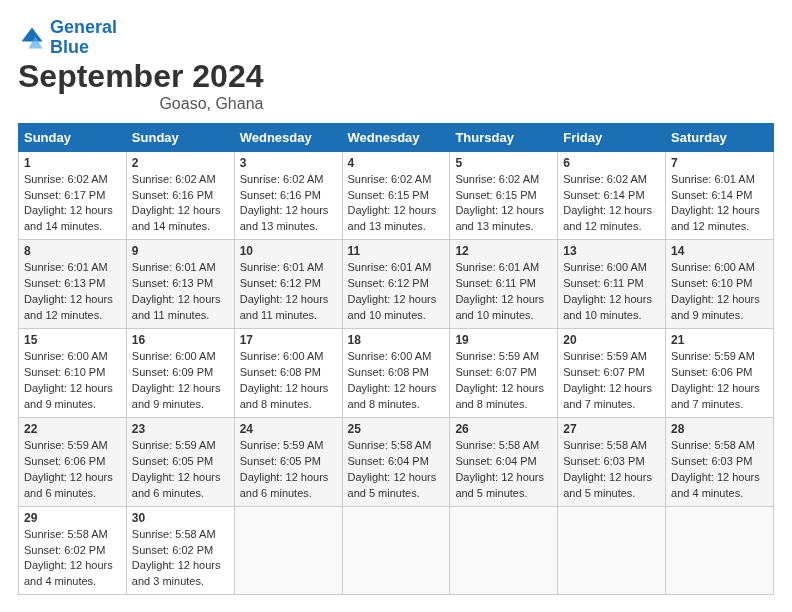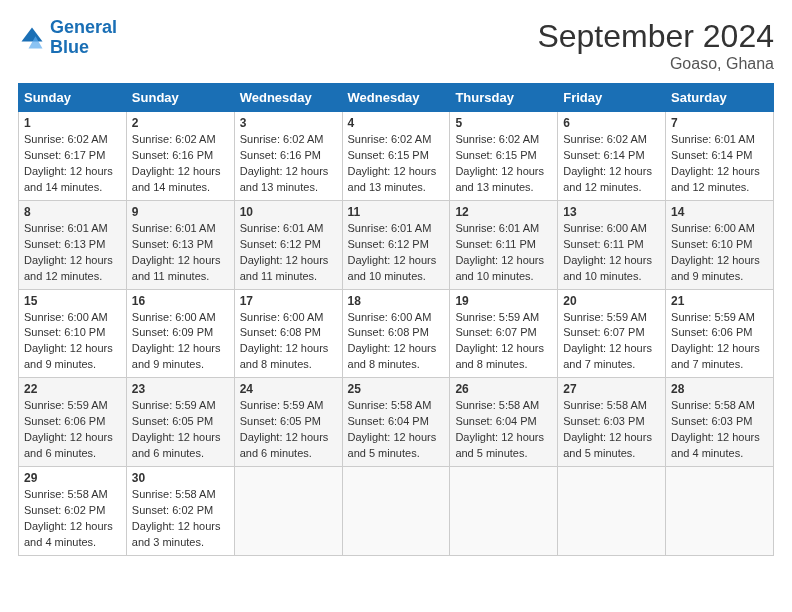--- a/index.html
+++ b/index.html
@@ -13,20 +13,21 @@
     .page {
       width: 792px;
       height: 612px;
       padding: 18px 18px 10px 18px;
     }
     .header {
       display: flex;
       justify-content: space-between;
       align-items: flex-start;
       margin-bottom: 10px;
+      flex-direction: column;
     }
     .logo {
       display: flex;
       align-items: center;
       gap: 4px;
     }
     .logo-text {
       font-size: 18px;
       font-weight: bold;
       color: #333;
@@ -37,21 +38,21 @@
     }
     .logo-icon {
       width: 28px;
       height: 28px;
     }
     .title-block {
       text-align: right;
     }
     .month-title {
       font-size: 32px;
-      font-weight: normal;
+      font-weight: bold;
       color: #333;
     }
     .location {
       font-size: 16px;
       color: #555;
     }
     .calendar {
       width: 100%;
       border-collapse: collapse;
       table-layout: fixed;

